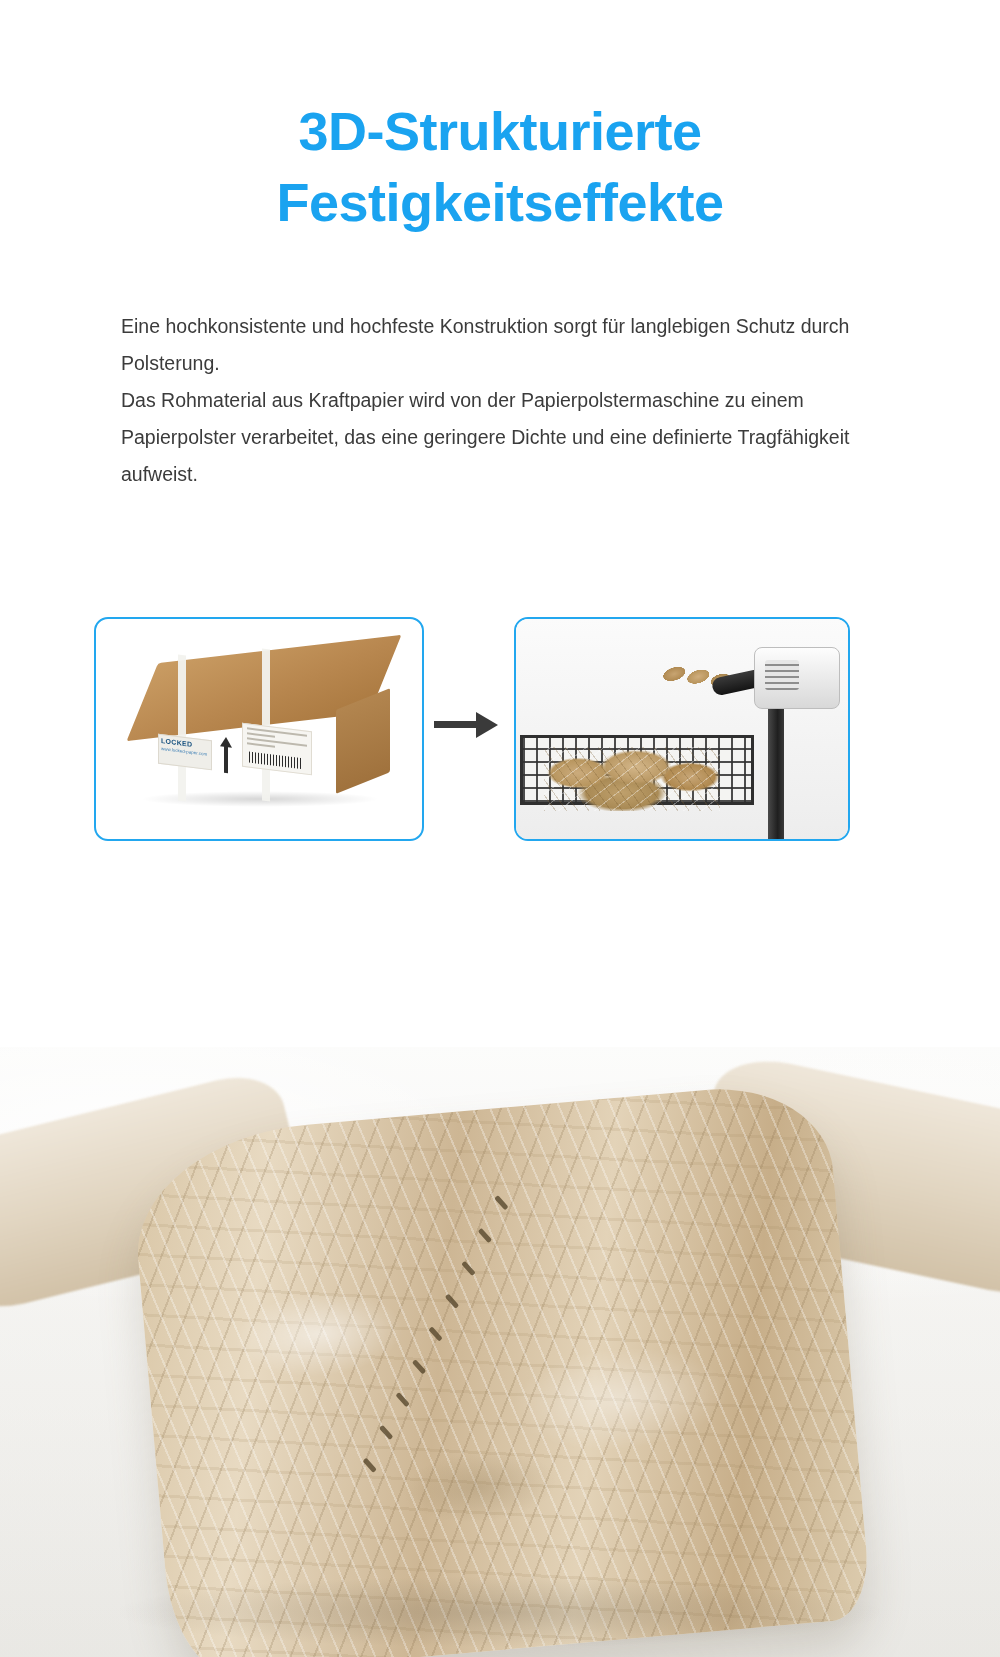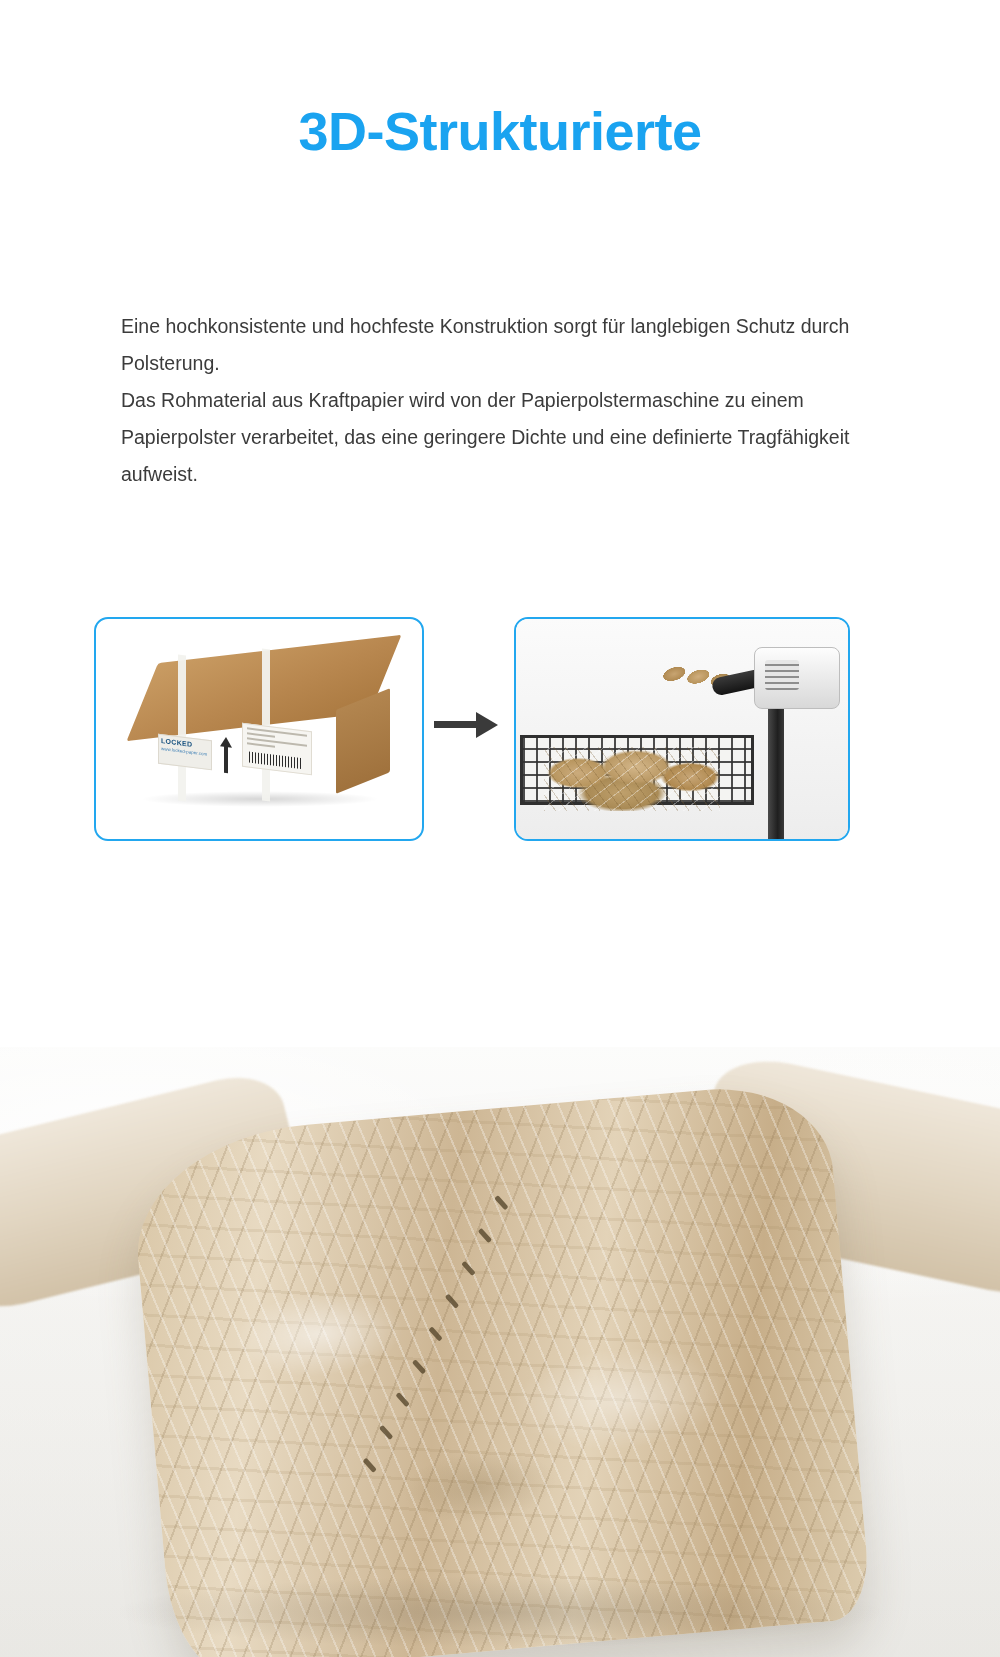--- a/index.html
+++ b/index.html
@@ -432,20 +432,21 @@
     background: radial-gradient(ellipse at center, rgba(90,80,62,0.22) 0%, rgba(90,80,62,0) 72%);
   }
 </style>
 </head>
 <body>
 
 <div class="page">
 
   <div class="headline">
     <span class="line">3D-Strukturierte</span>
+    <span class="line">Festigkeitseffekte</span>
   </div>
 
   <div class="body-copy">
     <p>Eine hochkonsistente und hochfeste Konstruktion sorgt für langlebigen Schutz durch Polsterung.</p>
     <p>Das Rohmaterial aus Kraftpapier wird von der Papierpolstermaschine zu einem Papierpolster verarbeitet, das eine geringere Dichte und eine definierte Tragfähigkeit aufweist.</p>
   </div>
 
   <div class="process-row">
 
     <div class="figure-card card-left">

